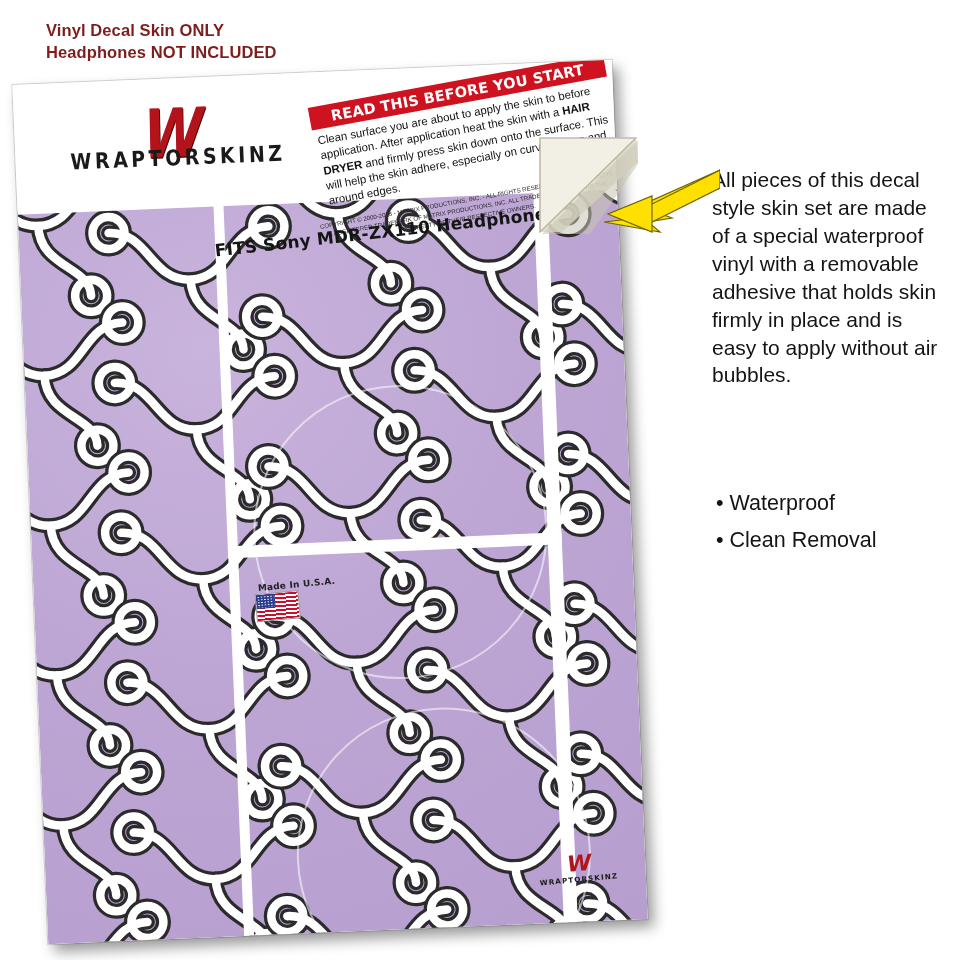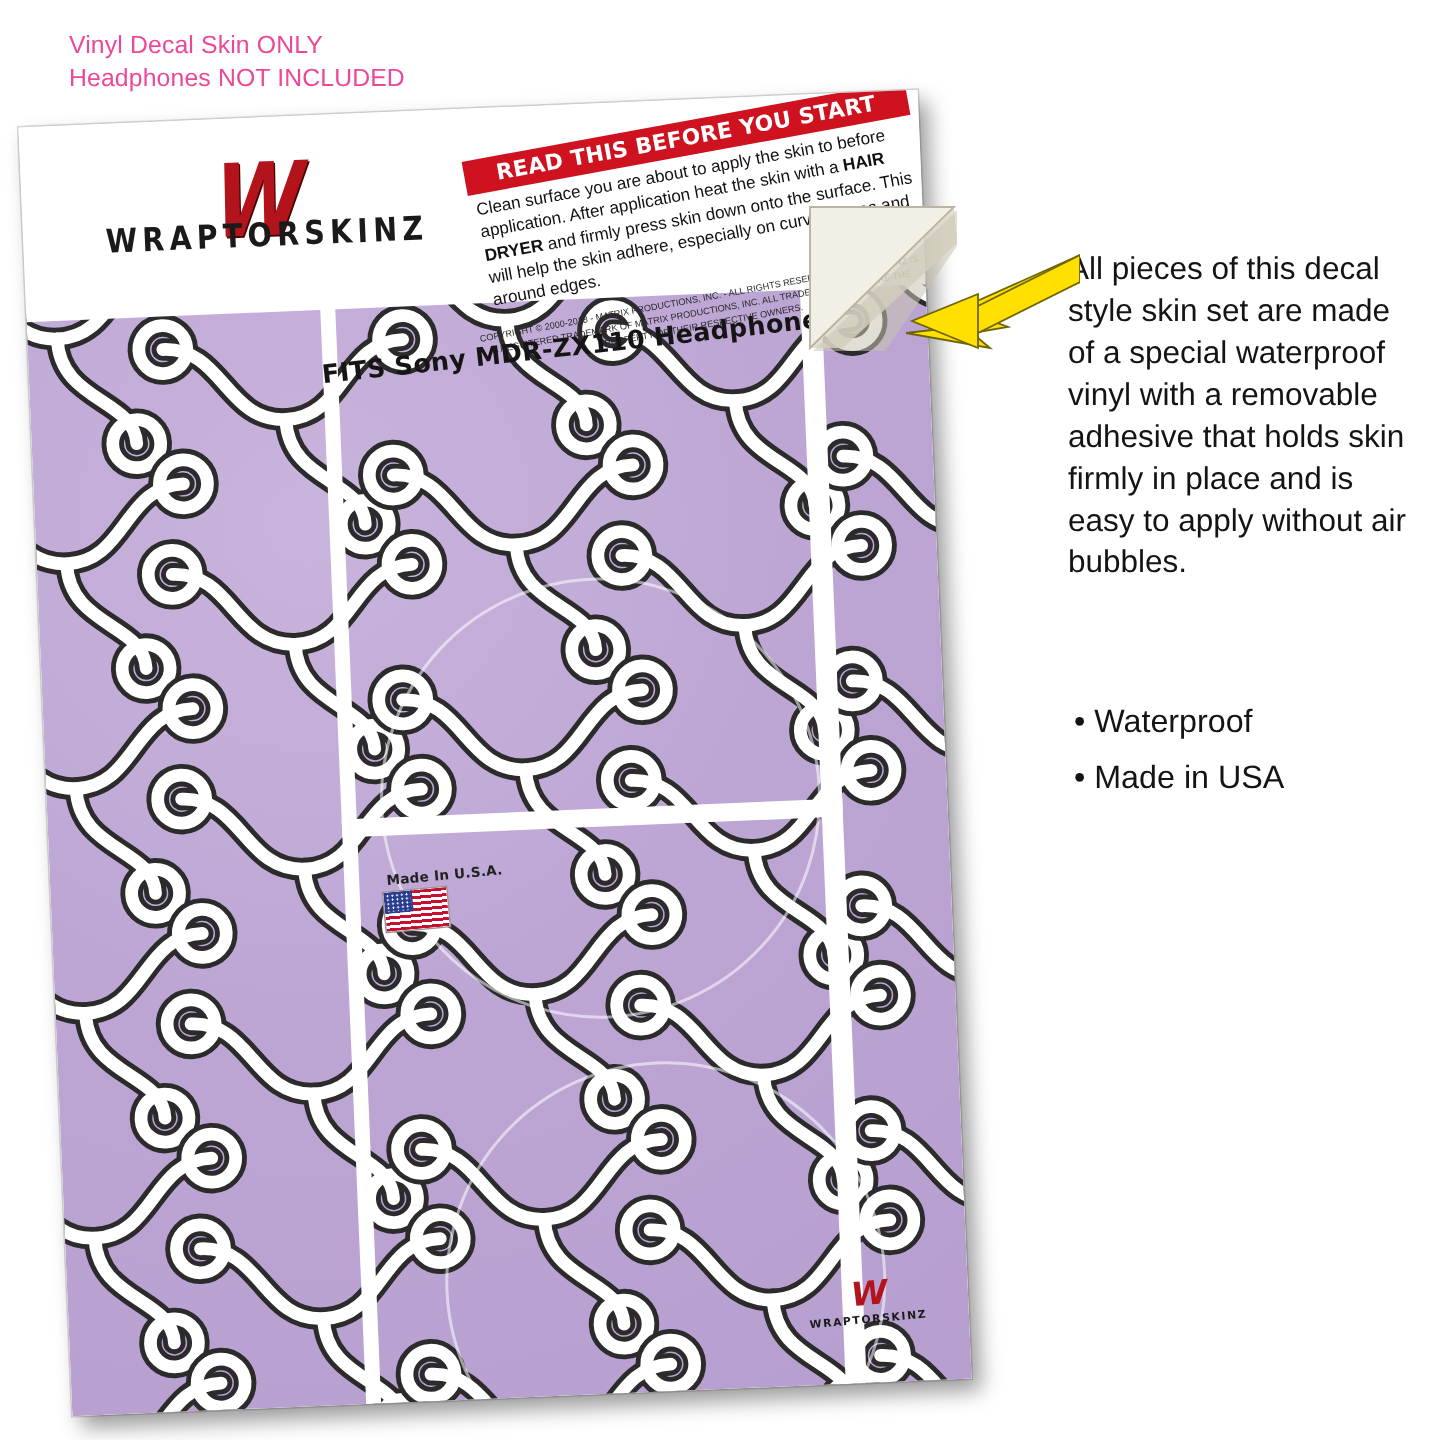--- a/index.html
+++ b/index.html
@@ -15,23 +15,24 @@
     overflow: hidden;
   }
 
   
   #disclaimer {
     position: absolute;
     left: 46px;
     top: 20px;
     font-size: 16.5px;
     line-height: 1.32;
-    color: #ec4899;
+    color: #7f1d1d;
     white-space: pre-line;
     letter-spacing: 0.1px;
+    font-weight: bold;
   }
 
   
   #sheet-wrap {
     position: absolute;
     left: 18px;
     top: 60px;
     width: 640px;
     height: 880px;
   }
@@ -292,21 +293,21 @@
     top: 166px;
     width: 238px;
     font-size: 21px;
     line-height: 1.33;
     color: #141414;
     font-family: "Liberation Sans", sans-serif;
   }
   #bullets {
     position: absolute;
     left: 716px;
-    top: 463px;
+    top: 485px;
     width: 238px;
     font-size: 21.5px;
     line-height: 1.74;
     color: #141414;
     font-family: "Liberation Sans", sans-serif;
   }
 </style>
 </head>
 <body>
 
@@ -428,14 +429,14 @@
     <polygon points="116,4 40,38 58,40 38,46 52,50 0,56 56,66 44,56 68,52 52,46 116,22" fill="#ffe000" stroke="#6f6500" stroke-width="1.2"></polygon>
     <polygon points="116,4 44,40 44,58 116,22" fill="#ffe000" stroke="#6f6500" stroke-width="1.2"></polygon>
     <polygon points="48,30 48,66 4,48" fill="#ffe000" stroke="#6f6500" stroke-width="1.2"></polygon>
   </svg>
 </div>
 
 <div id="rtext">All pieces of this decal style  skin set are made of a special waterproof vinyl with a removable adhesive that holds skin firmly in place and is easy to apply without air bubbles.</div>
 
 <div id="bullets">
   <div>• Waterproof</div>
-  <div>• Made in USA</div>
+  <div>• Clean Removal</div>
 </div>
 
 </body></html>

